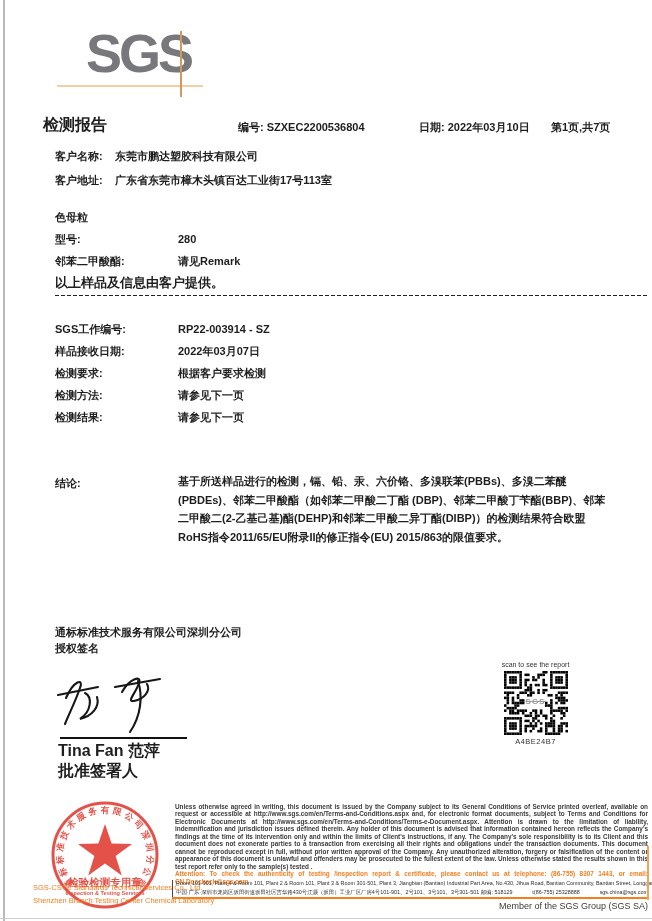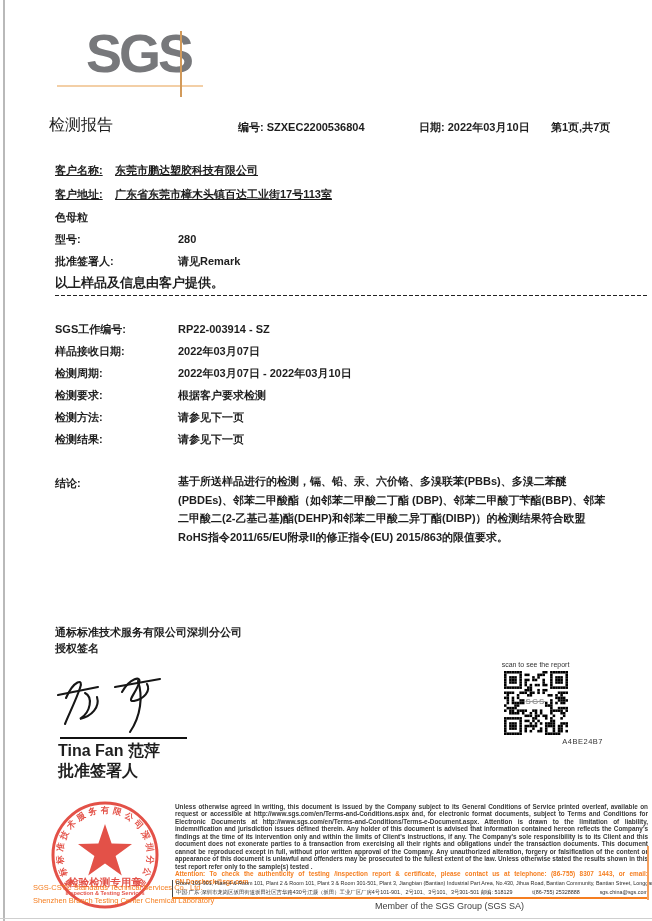--- a/index.html
+++ b/index.html
@@ -9,33 +9,33 @@
   
   .edge-left{left:3px;top:0;width:2px;height:921px;background:#b9b9b9;}
   .edge-bottom{left:0;top:918px;width:652px;height:1px;background:#cfcfcf;}
 
   
   .logo-hline{left:57px;top:85px;width:146px;height:2px;background:#f3cfa6;}
   .logo-vline{left:180px;top:31px;width:2px;height:66px;background:#d29a5a;}
   .logo-text{left:86px;top:26px;font-size:54px;font-weight:bold;color:#77787b;letter-spacing:-3px;line-height:1;}
 
   
-  .title{left:49px;top:115px;font-size:16px;font-weight:normal;}
+  .title{left:43px;top:115px;font-size:16px;font-weight:bold;}
   .hmeta{top:120px;font-size:11px;font-weight:bold;}
   .h-num{left:238px;}
   .h-date{left:419px;}
   .h-page{left:551px;}
 
   
   .rowblock{left:55px;width:560px;}
   .row{display:flex;font-size:11px;font-weight:bold;line-height:22px;}
   .row .lbl{flex:0 0 60px;}
   .rowblock.wide .lbl{flex:0 0 123px;}
   .row .val{flex:1;}
-  .client{top:158px;text-decoration:underline;}
+  .client{top:144px;}
   .client .row{line-height:24px;}
   .sample{top:206px;}
   .note{left:55px;top:274px;font-size:13px;font-weight:bold;}
   .dashline{left:55px;top:295px;width:592px;height:1px;
             background:repeating-linear-gradient(90deg,#222 0 4px,transparent 4px 6px);}
   .job{top:318px;}
   .concl{top:472px;}
   .concl .val{line-height:18.5px;}
 
   
@@ -43,35 +43,35 @@
   .sig-svg{left:52px;top:668px;}
   .sig-line{left:60px;top:737px;width:127px;height:2px;background:#111;}
   .sig-name{left:58px;top:741px;font-size:16px;font-weight:bold;line-height:20px;}
 
   
   .qr-wrap{left:468px;top:661px;width:135px;text-align:center;}
   .qr-cap{font-size:7px;color:#333;}
   .qr-box{position:relative;margin:3px auto 0;width:64px;height:64px;}
   .qr-center{position:absolute;left:0;top:26px;width:64px;text-align:center;
              font-size:8px;font-weight:bold;color:#9a9a9a;letter-spacing:1px;text-decoration:line-through;}
-  .qr-code{font-size:7.5px;color:#333;margin-top:2px;letter-spacing:.5px;text-align:right;}
+  .qr-code{font-size:7.5px;color:#333;margin-top:2px;letter-spacing:.5px;}
 
   
   .stamp-svg{left:48px;top:798px;}
   .f-company{left:33px;top:881px;font-size:7.5px;color:#f57e20;line-height:13px;white-space:nowrap;}
   .disc{left:175px;top:803px;width:473px;font-size:6.4px;line-height:7.45px;color:#3a3a3a;
         text-align:justify;font-weight:bold;}
   .disc .att{color:#f57e20;}
   .addr-divider{left:172px;top:880px;width:1px;height:17px;background:#444;}
   .addr{left:176px;top:879px;width:472px;font-size:5.4px;color:#2d2d2d;line-height:9px;}
   .addr .l{display:flex;justify-content:space-between;white-space:nowrap;}
   .addr .r{margin-left:6px;}
   .f-rule{left:172px;top:897px;width:477px;height:2px;background:#f57e20;}
   .f-vline{left:647px;top:846px;width:2px;height:54px;background:#f5a15f;}
-  .member{left:0;top:901px;width:524px;text-align:right;font-size:9px;color:#3c3c3c;}
+  .member{left:0;top:901px;width:648px;text-align:right;font-size:9px;color:#3c3c3c;}
 </style>
 </head>
 <body>
 
 <div id="page">
   <div class="abs edge-left"></div>
   <div class="abs edge-bottom"></div>
 
   <div class="abs logo-hline"></div>
   <div class="abs logo-text">SGS</div>
@@ -95,40 +95,36 @@
 
   <div class="abs rowblock wide sample">
     <div class="row">
       <span class="val">色母粒</span>
     </div>
     <div class="row">
       <span class="lbl">型号:</span>
       <span class="val">280</span>
     </div>
     <div class="row">
-      <span class="lbl">批准签署人:</span>
+      <span class="lbl">邻苯二甲酸酯:</span>
       <span class="val">请见Remark</span>
     </div>
   </div>
   <div class="abs note">以上样品及信息由客户提供。</div>
 
   <div class="abs dashline"></div>
 
   <div class="abs rowblock wide job">
     <div class="row">
       <span class="lbl">SGS工作编号:</span>
       <span class="val">RP22-003914 - SZ</span>
     </div>
     <div class="row">
       <span class="lbl">样品接收日期:</span>
       <span class="val">2022年03月07日</span>
-    </div>
-    <div class="row">
-      <span class="lbl">检测周期:</span>
-      <span class="val">2022年03月07日 - 2022年03月10日</span>
     </div>
     <div class="row">
       <span class="lbl">检测要求:</span>
       <span class="val">根据客户要求检测</span>
     </div>
     <div class="row">
       <span class="lbl">检测方法:</span>
       <span class="val">请参见下一页</span>
     </div>
     <div class="row">

